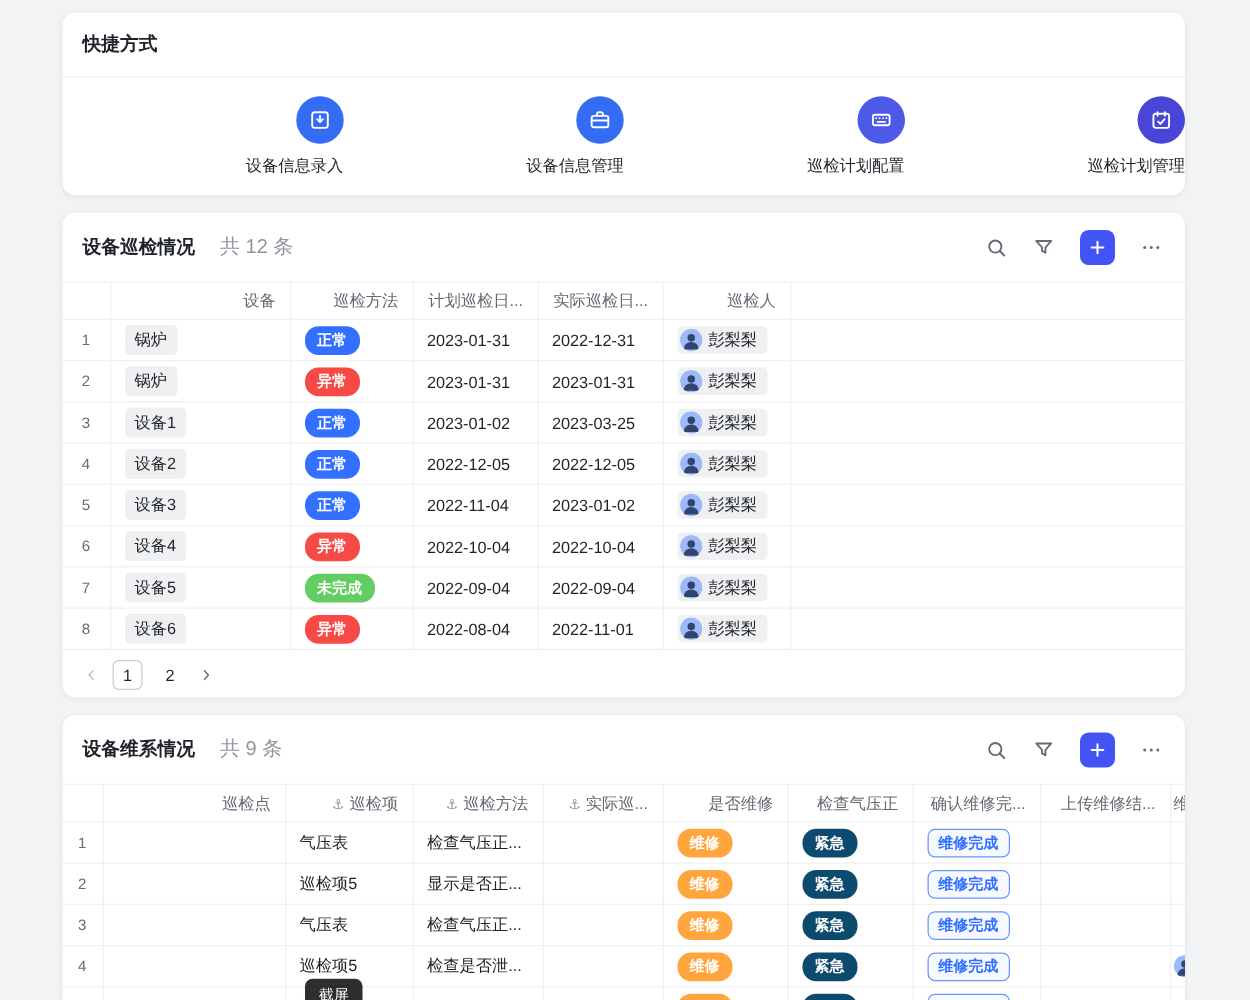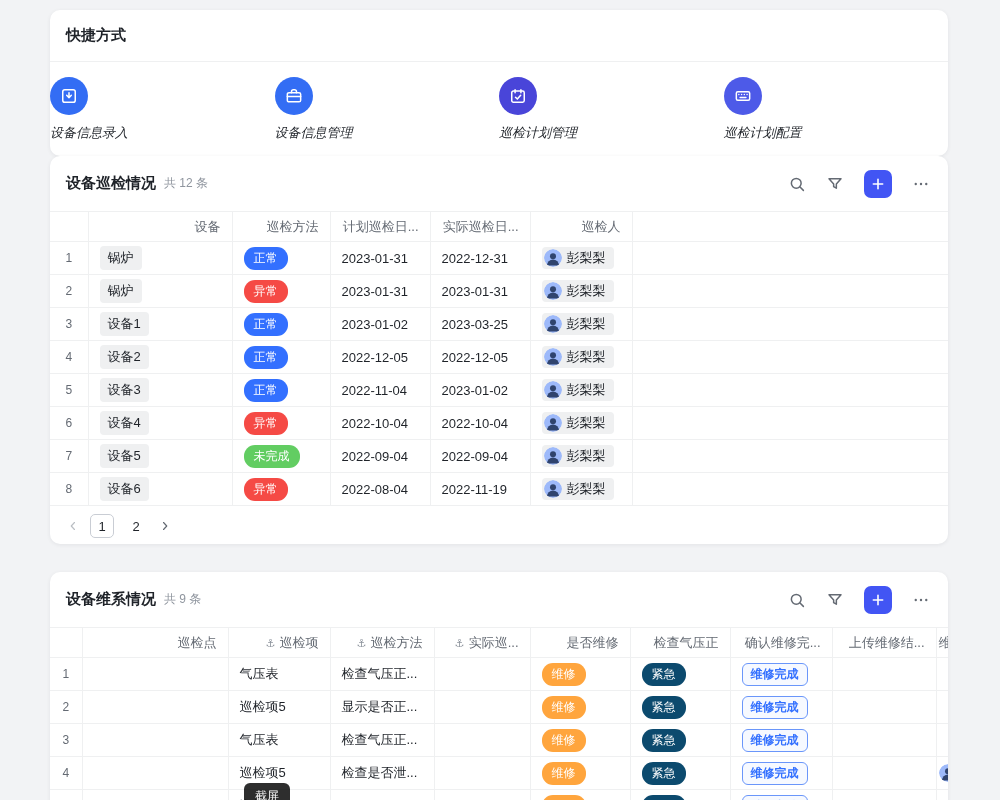--- a/index.html
+++ b/index.html
@@ -2,55 +2,55 @@
 <html><head>
 <meta charset="utf-8">
 <style>
   * { margin:0; padding:0; box-sizing:border-box; }
   html,body { width:1000px; height:800px; overflow:hidden; background:#f2f3f5;
     font-family:"Liberation Sans","DejaVu Sans",sans-serif; color:#1f2329; }
   .page { position:relative; width:1000px; height:800px; }
   .card { position:absolute; left:50px; width:898px; background:#fff; border-radius:10px;
     box-shadow:0 1px 4px rgba(31,35,41,.07); overflow:hidden; }
   .card-shortcuts { top:10px; height:146px; }
-  .card-inspection { top:156px; height:388px; }
+  .card-inspection { top:170px; height:388px; }
   .card-maintenance { top:572px; height:300px; }
 
   
   .sc-title-row { height:52px; display:flex; align-items:center; padding:0 16px;
     border-bottom:1px solid #eff0f1; font-size:15px; font-weight:700; }
   .shortcut-row { display:flex; height:94px; align-items:center; }
-  .shortcut { flex:1; display:flex; flex-direction:column; align-items:flex-start; gap:9px; cursor:pointer;font-style:italic; }
+  .shortcut { flex:1; display:flex; flex-direction:column; align-items:flex-end; gap:9px; cursor:pointer; }
   .sc-circle { width:38px; height:38px; border-radius:50%; display:flex; align-items:center; justify-content:center; }
   .sc-label { font-size:13px; color:#1f2329; }
 
   
   .table-card-header { height:55px; display:flex; align-items:center; padding:0 18px 0 16px; }
   .tc-title { font-size:15px; font-weight:700; }
-  .tc-count { margin-left:8px; font-size:12px; color:#8f959e;text-align:center; }
+  .tc-count { margin-left:20px; font-size:16px; color:#8f959e;text-align:center; }
   .tools { margin-left:auto; display:flex; align-items:center; gap:20px; }
   .tool { display:inline-flex; cursor:pointer; }
   .add-btn { width:28px; height:28px; border-radius:7px; background:#4255f4; display:inline-flex;
     align-items:center; justify-content:center; cursor:pointer; }
 
   table { width:100%; border-collapse:collapse; table-layout:fixed; font-size:13px; }
   th { height:30px; font-weight:400; color:#646a73; text-align:right; padding:0 11px;
     border-top:1px solid #eff0f1; border-bottom:1px solid #eff0f1; border-right:1px solid #eff0f1;
     white-space:nowrap; overflow:hidden; }
   td { height:33px; padding:0 11px; border-bottom:1px solid #eff0f1; border-right:1px solid #eff0f1;
     white-space:nowrap; overflow:hidden; }
   th:last-child, td:last-child { border-right:none; }
   .c-num { color:#646a73; font-size:12px; text-align:center; padding:0 2px; }
   .c-last { padding:0 2px; }
 
   .chip { background:#eff0f1; border-radius:4px; padding:3px 8px; font-size:13px; display:inline-block; }
   .person-chip { background:#eff0f1; border-radius:4px; padding:2px 8px 2px 2px; display:inline-flex;
     align-items:center; gap:5px; font-size:13px; }
   .avatar { border-radius:50%; display:block; }
-  .badge { border-radius:11px; padding:3px 10px; color:#fff; font-size:12px; font-weight:400; display:inline-block; }
+  .badge { border-radius:11px; padding:3px 10px; color:#fff; font-size:12px; font-weight:700; display:inline-block; }
   .badge-normal { background:#3370ff; }
   .badge-abnormal { background:#f54a45; }
   .badge-incomplete { background:#62cd62; }
   .badge-repair { background:#ffa53d; }
   .badge-urgent { background:#0c4a6e;text-align:center; }
   .btn-confirm { color:#3370ff; border:1px solid #6a96fa; background:#f6f9ff; border-radius:6px;
     padding:2px 8px; font-size:12px; font-weight:700; display:inline-block; cursor:pointer; }
   .link-ico { color:#8f959e; font-size:11px; margin-right:4px; }
 
   .pagination { display:flex; align-items:center; gap:10px; padding:8px 16px; }
@@ -82,36 +82,36 @@
         <div class="shortcut">
           <span class="sc-circle" style="background:#336df4">
             <svg width="20" height="20" viewBox="0 0 24 24" fill="none" stroke="#fff" stroke-width="1.8" stroke-linecap="round" stroke-linejoin="round">
               <rect x="4" y="8" width="16" height="11" rx="2"></rect>
               <path d="M9 8V6.8A2.3 2.3 0 0 1 11.3 4.5h1.4A2.3 2.3 0 0 1 15 6.8V8M4 12.5h16"></path>
             </svg>
           </span>
           <span class="sc-label">设备信息管理</span>
         </div>
         <div class="shortcut">
+          <span class="sc-circle" style="background:#4d5ae8">
+            <svg width="20" height="20" viewBox="0 0 24 24" fill="none" stroke="#fff" stroke-width="1.8" stroke-linecap="round" stroke-linejoin="round">
+              <rect x="4" y="7" width="16" height="10" rx="1.8"></rect>
+              <path d="M7 10.2h.01M10.3 10.2h.01M13.6 10.2h.01M16.9 10.2h.01M8.5 13.8h7"></path>
+            </svg>
+          </span>
+          <span class="sc-label">巡检计划配置</span>
+        </div>
+        <div class="shortcut">
           <span class="sc-circle" style="background:#4945d9">
             <svg width="20" height="20" viewBox="0 0 24 24" fill="none" stroke="#fff" stroke-width="1.8" stroke-linecap="round" stroke-linejoin="round">
               <rect x="4.5" y="6" width="15" height="13.5" rx="2"></rect>
               <path d="M8.5 4.5V8M15.5 4.5V8M9 13.5l2.2 2.2 4-4.5"></path>
             </svg>
           </span>
           <span class="sc-label">巡检计划管理</span>
-        </div>
-        <div class="shortcut">
-          <span class="sc-circle" style="background:#4d5ae8">
-            <svg width="20" height="20" viewBox="0 0 24 24" fill="none" stroke="#fff" stroke-width="1.8" stroke-linecap="round" stroke-linejoin="round">
-              <rect x="4" y="7" width="16" height="10" rx="1.8"></rect>
-              <path d="M7 10.2h.01M10.3 10.2h.01M13.6 10.2h.01M16.9 10.2h.01M8.5 13.8h7"></path>
-            </svg>
-          </span>
-          <span class="sc-label">巡检计划配置</span>
         </div>
       </div>
   </section>
 
   <section class="card card-inspection">
     <div class="table-card-header">
       <span class="tc-title">设备巡检情况</span>
       <span class="tc-count">共 12 条</span>
       <div class="tools">
           <span class="tool">
@@ -271,21 +271,21 @@
                 </svg>
                 <span>彭梨梨</span>
               </span></td>
             <td></td>
           </tr>
           <tr>
             <td class="c-num">8</td>
             <td><span class="chip">设备6</span></td>
             <td><span class="badge badge-abnormal">异常</span></td>
             <td>2022-08-04</td>
-            <td>2022-11-19</td>
+            <td>2022-11-01</td>
             <td><span class="person-chip">
                 <svg class="avatar" width="18" height="18" viewBox="0 0 24 24">
                   <circle cx="12" cy="12" r="12" fill="#9db9fa"></circle>
                   <circle cx="12" cy="9.5" r="4" fill="#30446e"></circle>
                   <path d="M4 22a8 8 0 0 1 16 0z" fill="#30446e"></path>
                 </svg>
                 <span>彭梨梨</span>
               </span></td>
             <td></td>
           </tr>

